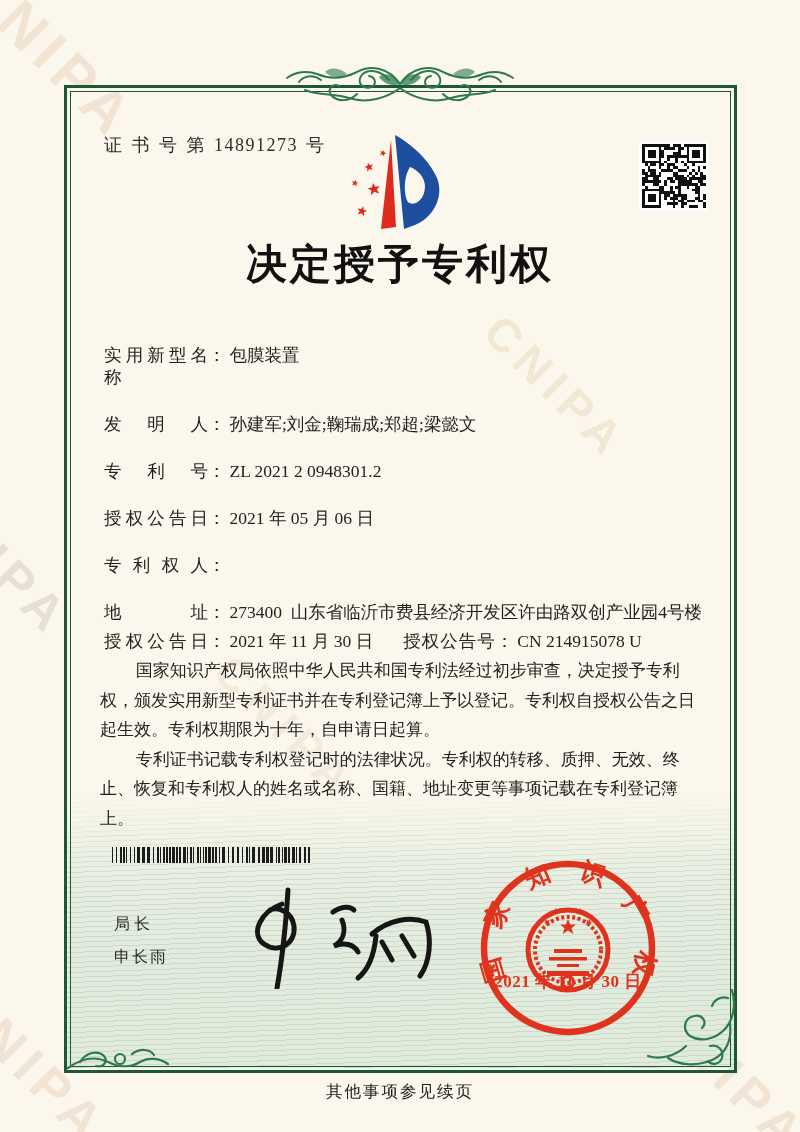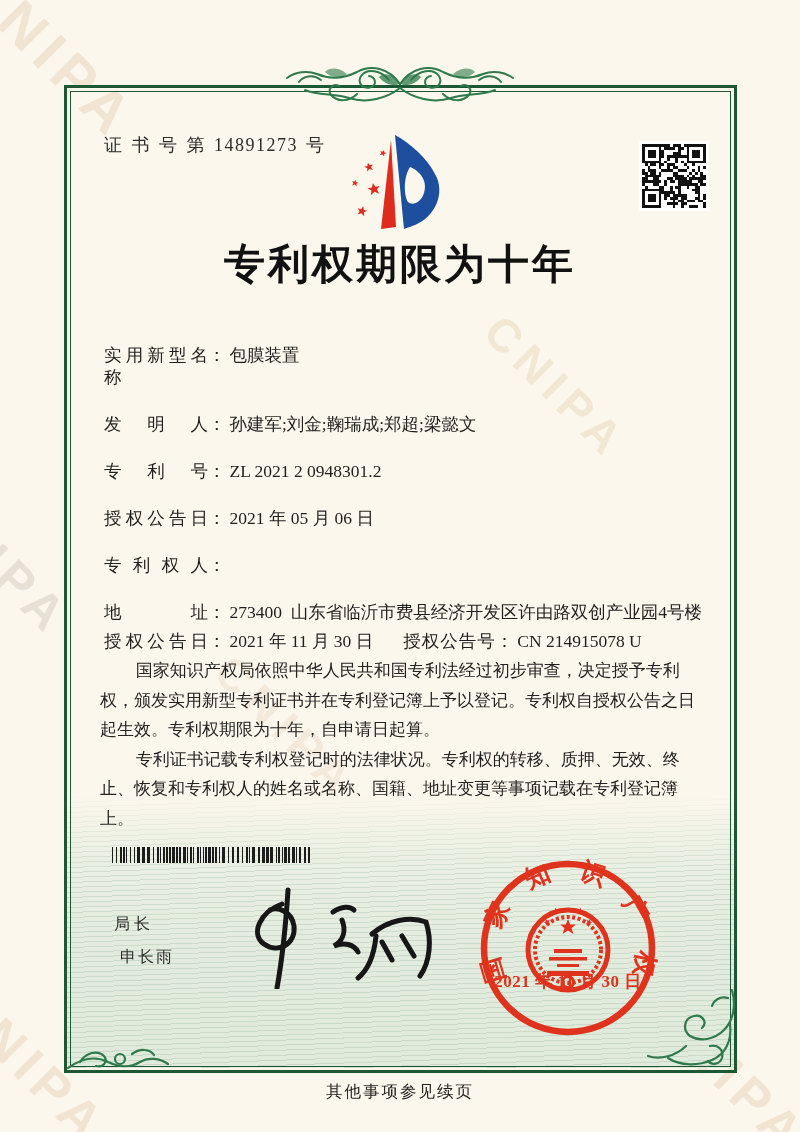--- a/index.html
+++ b/index.html
@@ -56,21 +56,21 @@
   .paras{position:absolute;left:100px;top:656px;width:606px;font-size:17px;
          line-height:29.5px;color:#222;}
   .paras p{margin:0;text-indent:2.1em;}
 
   .barcode{position:absolute;left:112px;top:847px;width:200px;height:16px;
            display:flex;align-items:stretch;}
   .barcode div{background:#1c1c1c;}
 
   .sig-title{position:absolute;left:114px;top:914px;font-size:16px;
              letter-spacing:4px;color:#2b2b2b;}
-  .sig-name{position:absolute;left:120px;top:947px;font-size:16px;
+  .sig-name{position:absolute;left:114px;top:947px;font-size:16px;
             letter-spacing:2px;color:#2b2b2b;}
   .signature{position:absolute;left:230px;top:884px;}
 
   .seal{position:absolute;left:477px;top:853px;width:182px;height:190px;}
   .seal-date{position:absolute;left:0;top:117px;width:182px;text-align:center;
              font-size:17px;font-weight:bold;color:var(--seal-red);
              letter-spacing:0.5px;}
 
   .pageinfo{position:absolute;left:0;top:1031px;width:800px;text-align:center;
             font-size:14px;color:#333;}
@@ -346,21 +346,21 @@
       <rect x="15" y="21" width="1" height="1" fill="#111"></rect>
       <rect x="22" y="21" width="1" height="1" fill="#111"></rect>
       <rect x="11" y="22" width="1" height="1" fill="#111"></rect>
       <rect x="14" y="22" width="1" height="1" fill="#111"></rect>
       <rect x="17" y="22" width="1" height="1" fill="#111"></rect>
       <rect x="18" y="22" width="1" height="1" fill="#111"></rect>
       <rect x="19" y="22" width="1" height="1" fill="#111"></rect>
       <rect x="22" y="22" width="1" height="1" fill="#111"></rect>
     </svg>
 
-  <div class="title">专利权期限为十年</div>
+  <div class="title">决定授予专利权</div>
 
   <div class="fields">
     <div class="frow">
       <span class="flabel">实用新型名称</span>
         <span class="fcolon">：</span>
       <span class="fvalue">包膜装置</span>
     </div>
     <div class="frow">
       <span class="flabel">发明人</span>
         <span class="fcolon">：</span>

